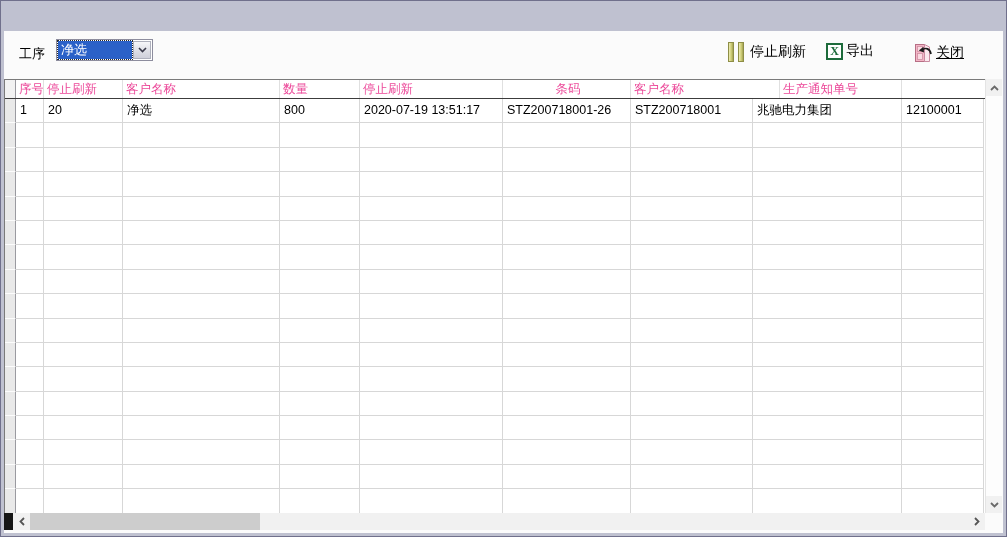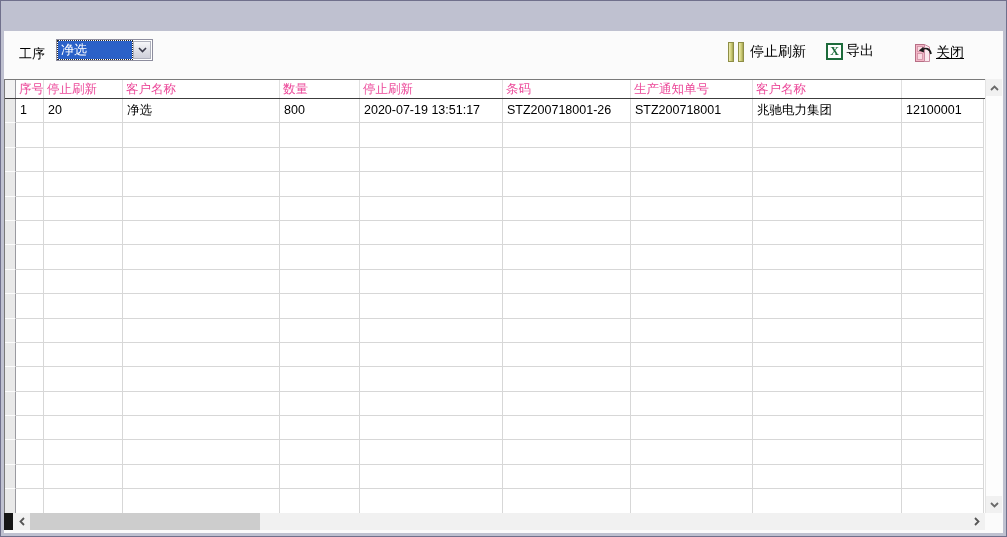--- a/index.html
+++ b/index.html
@@ -114,23 +114,23 @@
     </div>
 
     <div id="grid">
       <div id="grid-header">
           <div class="ghc" style="width: 11px;"></div>
           <div class="gh-cell" style="width: 28px;">序号</div>
           <div class="gh-cell" style="width: 79px;">停止刷新</div>
           <div class="gh-cell" style="width: 157px;">客户名称</div>
           <div class="gh-cell" style="width: 80px;">数量</div>
           <div class="gh-cell" style="width: 143px;">停止刷新</div>
-          <div class="gh-cell" style="width: 128px;">条码</div>
+          <div class="gh-cell" style="width: 128px; text-align: center;">条码</div>
+          <div class="gh-cell" style="width: 149px;">客户名称</div>
           <div class="gh-cell" style="width: 122px;">生产通知单号</div>
-          <div class="gh-cell" style="width: 149px;">客户名称</div>
           <div class="gh-cell" style="width: 82px; margin-top: 28px;">产品编号</div>
         </div>
       <div id="grid-body">
           <div class="grid-row">
             <div class="ind" style="width: 11px;"></div>
             <div class="gc" style="width: 28px;">1</div>
             <div class="gc" style="width: 79px;">20</div>
             <div class="gc" style="width: 157px;">净选</div>
             <div class="gc" style="width: 80px;">800</div>
             <div class="gc" style="width: 143px;">2020-07-19 13:51:17</div>

